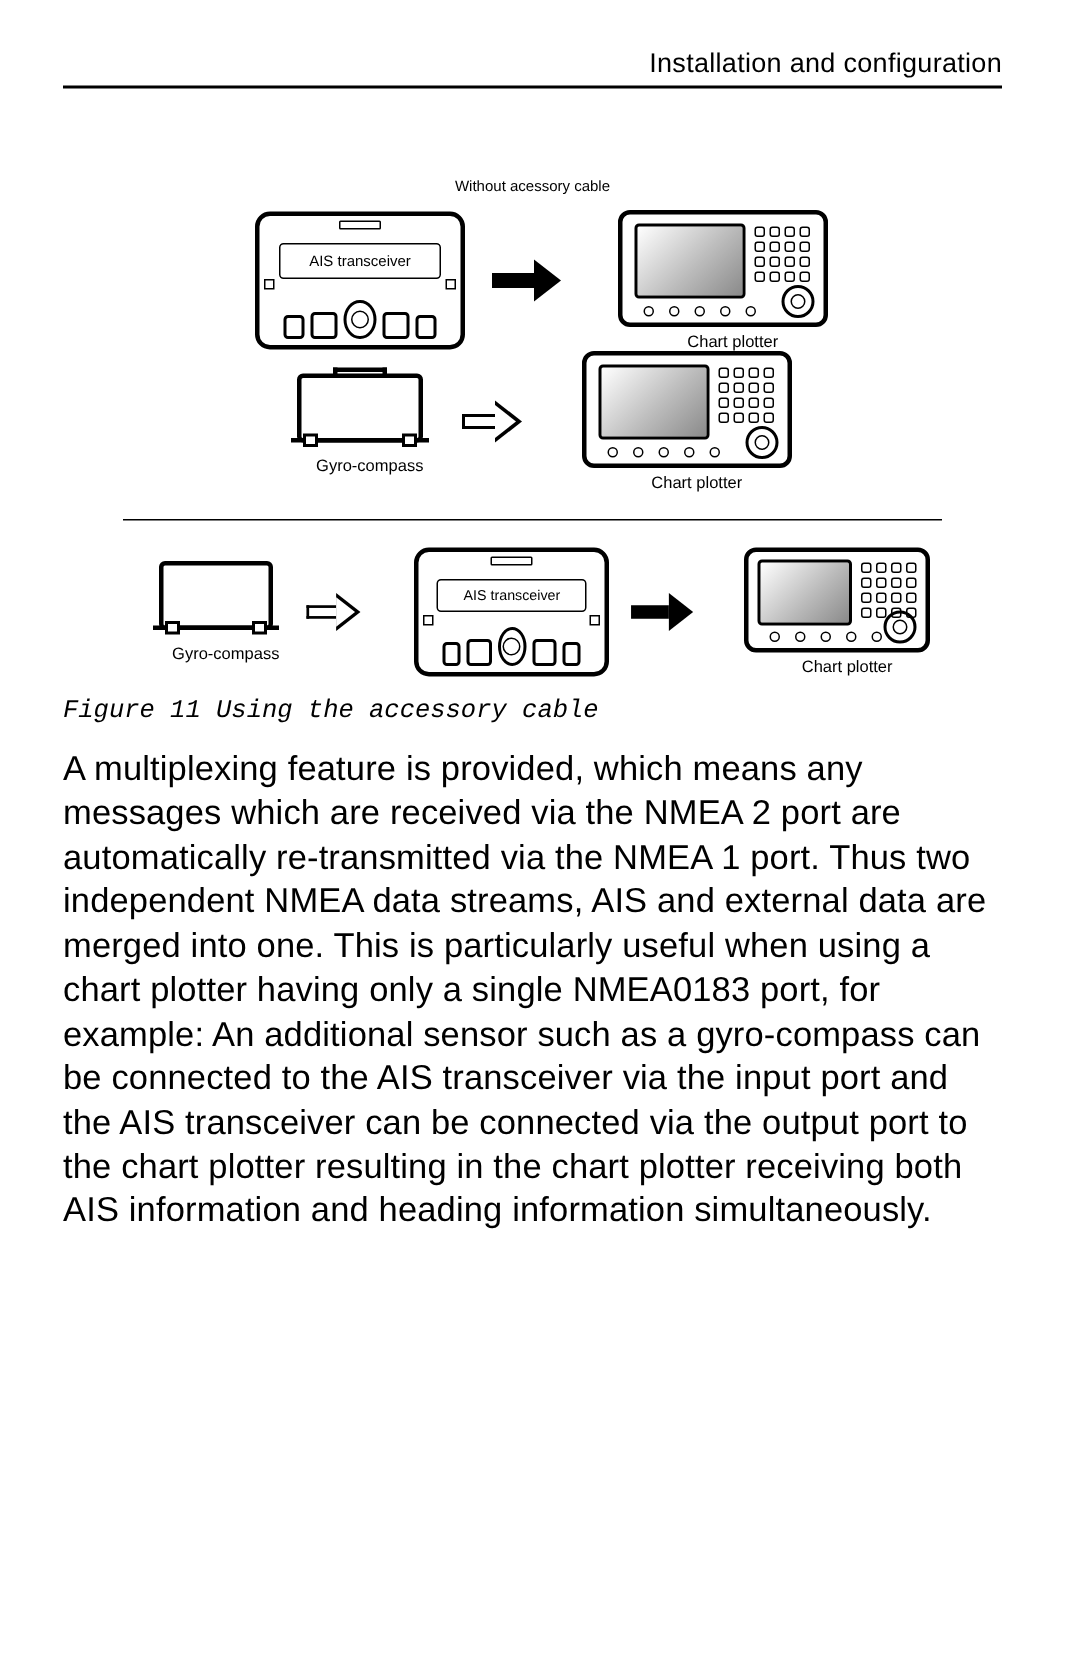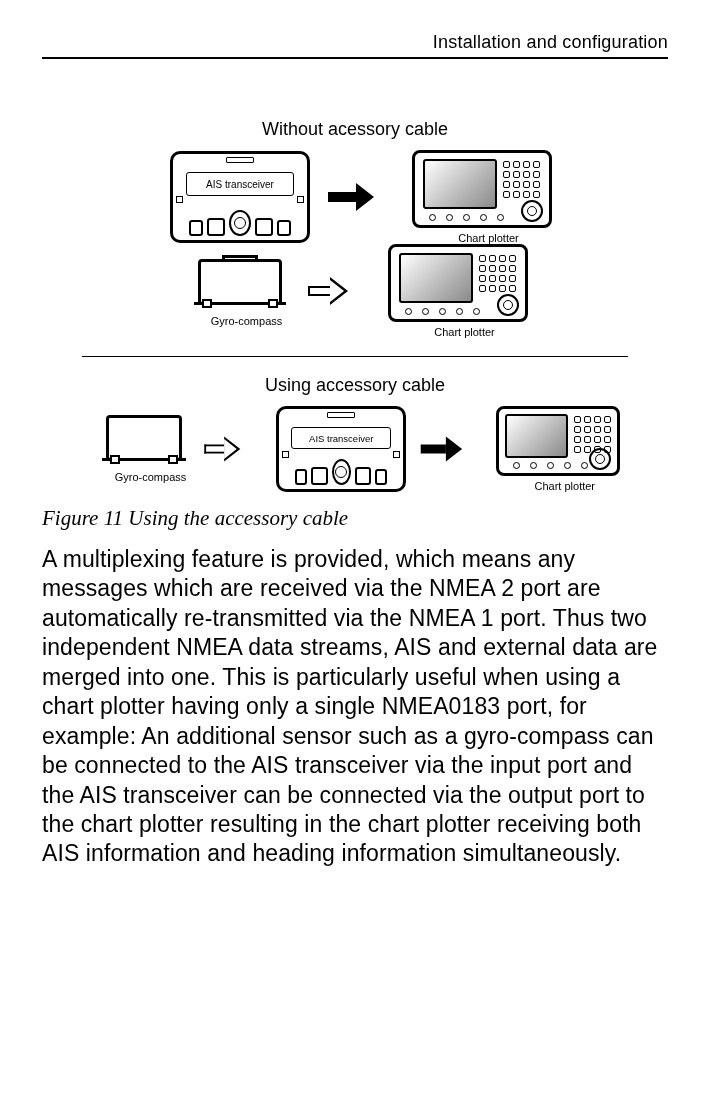--- a/index.html
+++ b/index.html
@@ -24,21 +24,21 @@
   }
   .header-rule {
     border-top: 2px solid #000;
     margin: 0 0 60px 0;
   }
   .diagram-area {
     margin: 0 10px 14px 10px;
   }
   .section-title {
     text-align: center;
-    font-size: 18px;
+    font-size: 10px;
     margin: 0 0 10px 0;
   }
   .row {
     display: flex;
     align-items: center;
     justify-content: center;
     gap: 18px;
   }
   .stack {
     display: flex;
@@ -58,22 +58,22 @@
     font-size: 17px;
     font-weight: bold;
     margin: 8px 0 14px 0;
   }
   .mid-rule {
     border-top: 1px solid #000;
     margin: 18px 30px 18px 30px;
   }
   .figure-caption {
     font-style: italic;
-    font-family: Liberation Serif, serif;
-    font-size: 21px;
+    font-family: Liberation Mono, monospace;
+    font-size: 17px;
     margin: 2px 0 14px 0;
   }
   .body-text {
     font-size: 23px;
     line-height: 1.28;
     letter-spacing: 0.1px;
   }
   .footer {
     position: absolute;
     left: 42px;
@@ -485,21 +485,20 @@
               <span class="sml-dot"></span>
           </div>
           <div class="knob"></div>
         </div>
         <div class="caption-small">Chart plotter</div>
       </div>
     </div>
 
     <div class="mid-rule"></div>
 
-    <div class="section-title">Using accessory cable</div>
 
     <div class="row" style="gap:12px;">
       <div class="stack">
         <div class="gyro small">
           <div class="top-ring"></div>
           <div class="body"></div>
           <div class="base-line"></div>
           <span class="notch l"></span>
             <span class="notch r"></span>
         </div>

